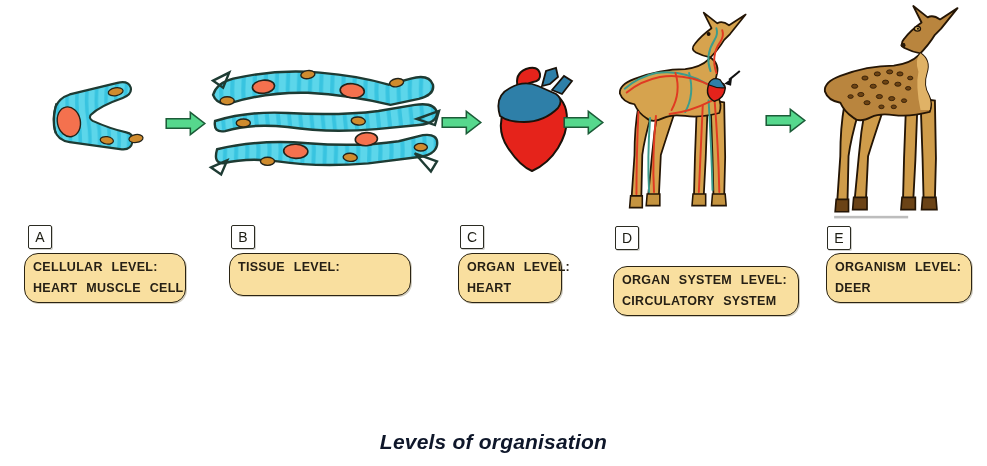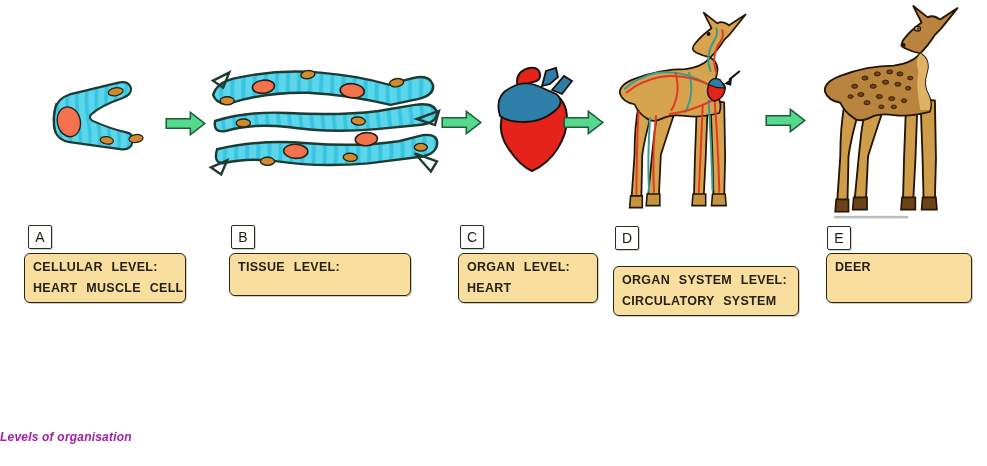--- a/index.html
+++ b/index.html
@@ -4,26 +4,26 @@
 <style>
   html,body{margin:0;padding:0;background:#fff;}
   #figure{position:relative;width:987px;height:466px;background:#ffffff;overflow:hidden;
           font-family:"Liberation Sans", sans-serif;}
   .illus{position:absolute;}
   .arrow{position:absolute;width:45px;height:27px;}
   .letter-badge{position:absolute;width:22px;height:22px;border:1.6px solid #2b2b22;
        background:var(--letter-box-bg);color:#1d1d14;font-size:14px;line-height:22px;
        text-align:center;border-radius:2px;box-shadow:1px 1px 0 rgba(120,120,110,.35);}
   .label-box{position:absolute;background:var(--label-box-bg);border:1.6px solid #2b2414;
-       border-radius:6px;box-sizing:border-box;padding:3px 8px;color:#262015;
+       border-radius:14px;box-sizing:border-box;padding:3px 8px;color:#262015;
        font-size:12.5px;font-weight:600;letter-spacing:.3px;word-spacing:5px;
        box-shadow:1px 1px 0 rgba(140,130,100,.4);}
   .label-box span{display:block;line-height:21px;white-space:nowrap;}
-  #caption{position:absolute;left:0;top:430px;width:100%;
-       font-size:12px;font-weight:bold;font-style:italic;color:#a21caf;letter-spacing:.2px;}
+  #caption{position:absolute;left:0;top:430px;width:100%;text-align:center;
+       font-size:21px;font-weight:bold;font-style:italic;color:#0f172a;letter-spacing:.2px;}
   .af{fill:var(--arrow-green);stroke:#1c5c38;stroke-width:1.6;}
   .cfill{fill:var(--cell-cyan);}
   .cline{fill:none;stroke:#1e3b33;stroke-width:2.4;}
   .nuc{fill:var(--nucleus-salmon);stroke:#23231a;stroke-width:1.6;}
   .org{fill:var(--organelle-orange);stroke:#23231a;stroke-width:1.4;}
   .hred{fill:var(--heart-red);stroke:#1a120a;stroke-width:2;}
   .hblue{fill:var(--heart-blue);stroke:#1a120a;stroke-width:1.8;}
   .dbody{fill:var(--deer-tan);stroke:#241505;stroke-width:1.8;stroke-linejoin:round;}
   .ebody{fill:var(--deer-brown);stroke:#241505;stroke-width:1.8;stroke-linejoin:round;}
   .eleg{fill:#cf9c4a;stroke:#241505;stroke-width:1.8;}
@@ -190,26 +190,27 @@
   <div class="letter-badge" style="left:615px;top:226px">D</div>
   <div class="letter-badge" style="left:827px;top:226px">E</div>
 
   <div class="label-box" style="left:24px;top:253px;width:162px;height:50px">
     <span>CELLULAR LEVEL:</span>
     <span>HEART MUSCLE CELL</span>
   </div>
   <div class="label-box" style="left:229px;top:253px;width:182px;height:43px">
     <span>TISSUE LEVEL:</span>
   </div>
-  <div class="label-box" style="left:458px;top:253px;width:140px;height:50px">
+  <div class="label-box" style="left:458px;top:253px;width:104px;height:50px">
     <span>ORGAN LEVEL:</span>
     <span>HEART</span>
   </div>
   <div class="label-box" style="left:613px;top:266px;width:186px;height:50px">
     <span>ORGAN SYSTEM LEVEL:</span>
     <span>CIRCULATORY SYSTEM</span>
   </div>
   <div class="label-box" style="left:826px;top:253px;width:146px;height:50px">
+    <span>ORGANISM LEVEL:</span>
     <span>DEER</span>
   </div>
 
   <div id="caption">Levels of organisation</div>
 </div>
 
 </body></html>

